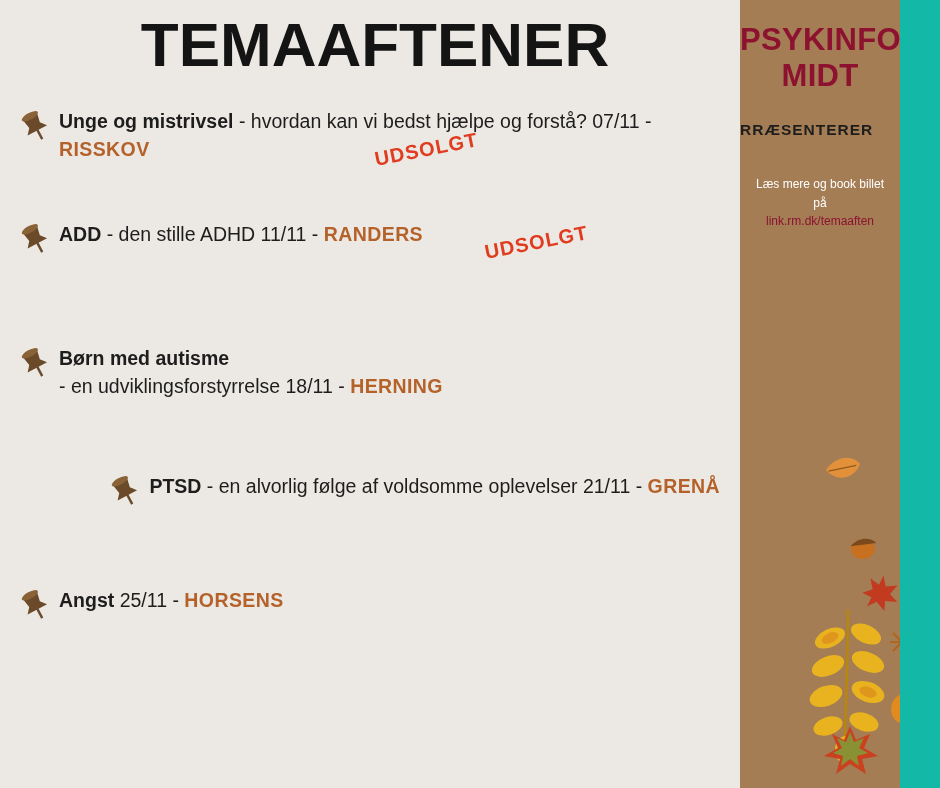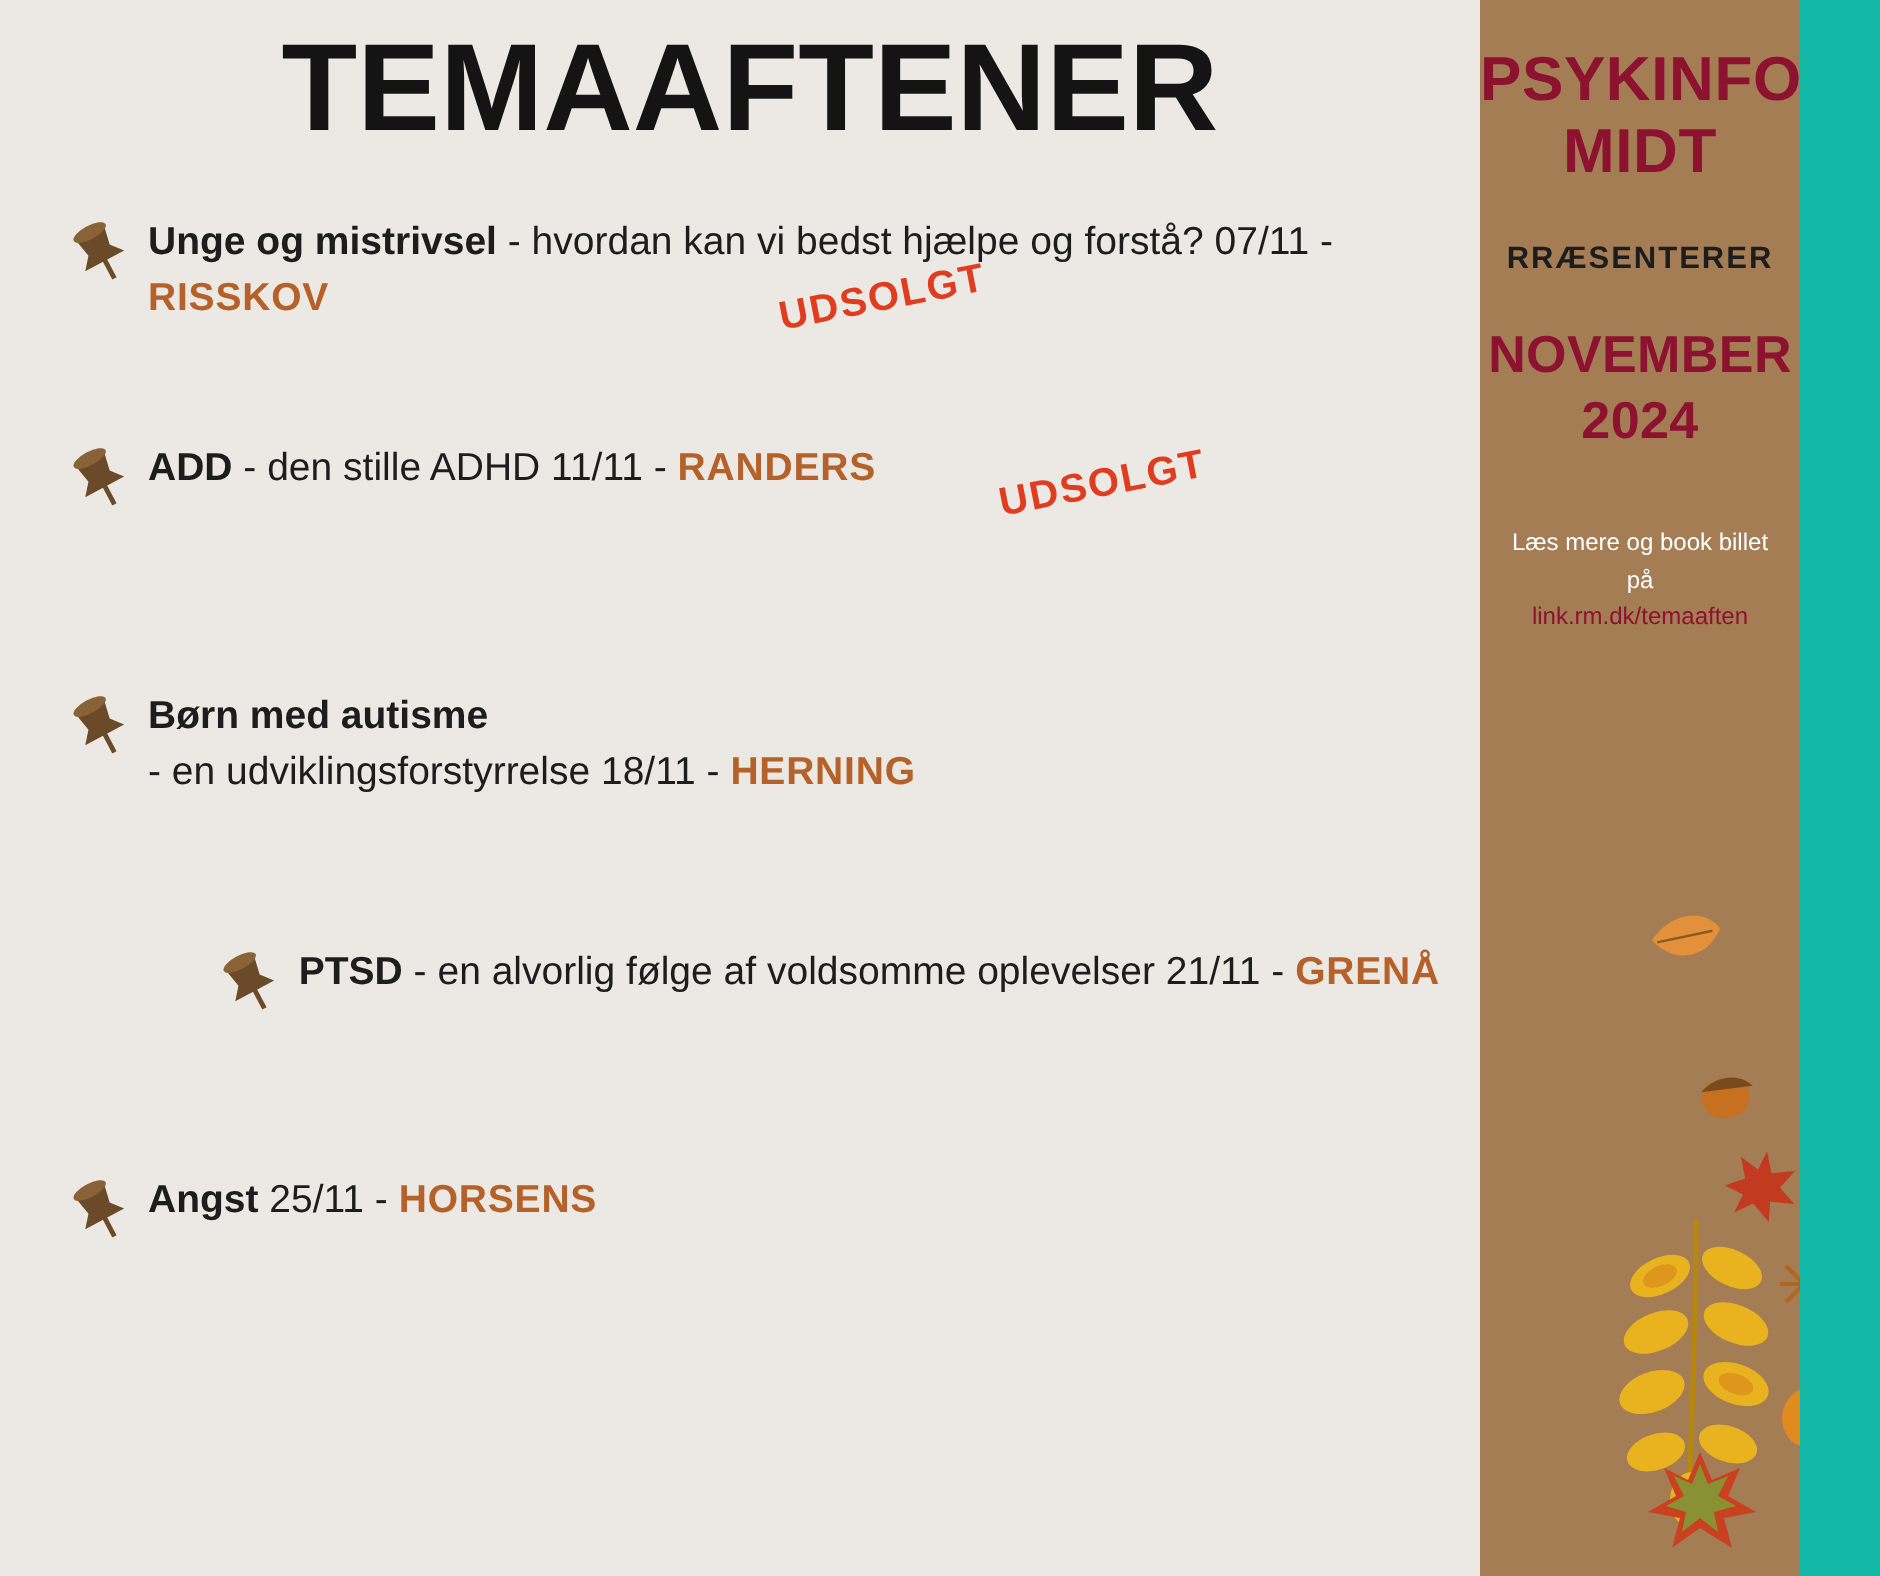--- a/index.html
+++ b/index.html
@@ -34,21 +34,21 @@
     font-size: 62px;
     letter-spacing: 0px;
     color: #141414;
     text-align: center;
     margin: 12px 0 0 0;
     padding-left: 10px;
     line-height: 1.05;
   }
   .events {
     margin-top: 30px;
-    padding-left: 30px;
+    padding-left: 15px;
     padding-right: 20px;
   }
   .event {
     position: relative;
     display: flex;
     align-items: flex-start;
     margin-bottom: 42px;
     min-height: 52px;
   }
   .pin {
@@ -98,21 +98,21 @@
   .brand {
     text-align: center;
     color: #8c1230;
     font-weight: bold;
     font-size: 31px;
     line-height: 1.15;
     padding-top: 22px;
     letter-spacing: 0.3px;
   }
   .presents {
-    text-align: center;
+    text-align: left;
     color: #1d1d1d;
     font-weight: bold;
     font-size: 15.5px;
     letter-spacing: 1px;
     margin-top: 28px;
   }
   .month {
     text-align: center;
     color: #8c1230;
     font-weight: bold;
@@ -236,24 +236,20 @@
 
   <div class="right">
 
     <div class="brand">
       <div>PSYKINFO</div>
       <div>MIDT</div>
     </div>
 
     <div class="presents">RRÆSENTERER</div>
 
-    <div class="month">
-      <div>NOVEMBER</div>
-      <div>2024</div>
-    </div>
 
     <div class="booking">
       <span>Læs mere og book billet på</span>
       <span class="link">link.rm.dk/temaaften</span>
     </div>
 
     <svg class="leaves" viewBox="0 0 200 788">
 
       <g transform="translate(86,470) rotate(-20)">
         <path d="M0 0 C14 -10 30 -6 34 6 C24 18 6 16 0 0 Z" fill="#e2913a"></path>

